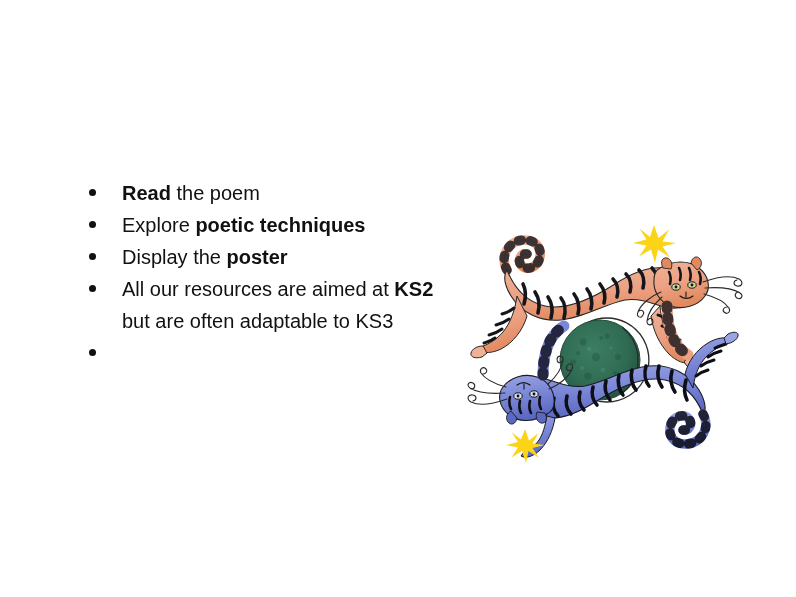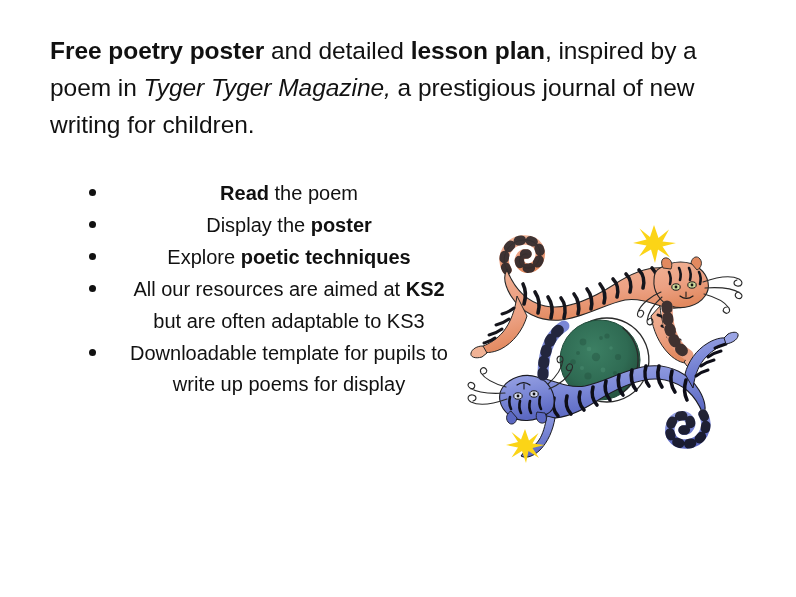--- a/index.html
+++ b/index.html
@@ -38,21 +38,20 @@
 
   
   #bullets {
     position: absolute;
     left: 86px;
     top: 178px;
     width: 370px;
     margin: 0;
     padding: 0;
     list-style: none;
-    text-align: center;
   }
   #bullets li {
     position: relative;
     padding-left: 36px;
     font-size: 20px;
     line-height: 31.5px;
     color: #111111;
     margin: 0 0 0.5px 0;
   }
   #bullets li .bullet-dot {
@@ -74,52 +73,48 @@
     width: 300px;
     height: 258px;
   }
   #illustration svg { display: block; width: 100%; height: 100%; }
 </style>
 </head>
 <body>
 
 <div id="slide">
 
-  <div id="heading">
-    <b>Free poetry poster</b><span> and detailed </span><b>lesson plan</b><span>, inspired by a poem in </span><i>Tyger Tyger Magazine,</i><span> a prestigious journal of new writing for children.</span>
-  </div>
 
   <ul id="bullets">
 
     <li>
       <span class="bullet-dot"></span>
       <b>Read</b><span> the poem</span>
     </li>
 
     <li>
       <span class="bullet-dot"></span>
+      <span>Explore </span><b>poetic techniques</b>
+    </li>
+
+    <li>
+      <span class="bullet-dot"></span>
       <span>Display the </span><b>poster</b>
     </li>
 
-    <li>
-      <span class="bullet-dot"></span>
-      <span>Explore </span><b>poetic techniques</b>
-    </li>
-
 
 
 
     <li>
       <span class="bullet-dot"></span>
       <span>All our resources are aimed at </span><b>KS2</b><span> but are often adaptable to KS3</span>
     </li>
 
     <li>
       <span class="bullet-dot"></span>
-      <span>Downloadable template for pupils to write up poems for display</span>
     </li>
 
   </ul>
 
   <div id="illustration">
     <svg viewBox="0 0 300 258" xmlns="http://www.w3.org/2000/svg">
       <defs>
         <radialGradient id="moonTex" cx="42%" cy="38%" r="68%">
           <stop offset="0%" stop-color="#3c7f63"></stop>
           <stop offset="62%" stop-color="#2f6b53"></stop>

